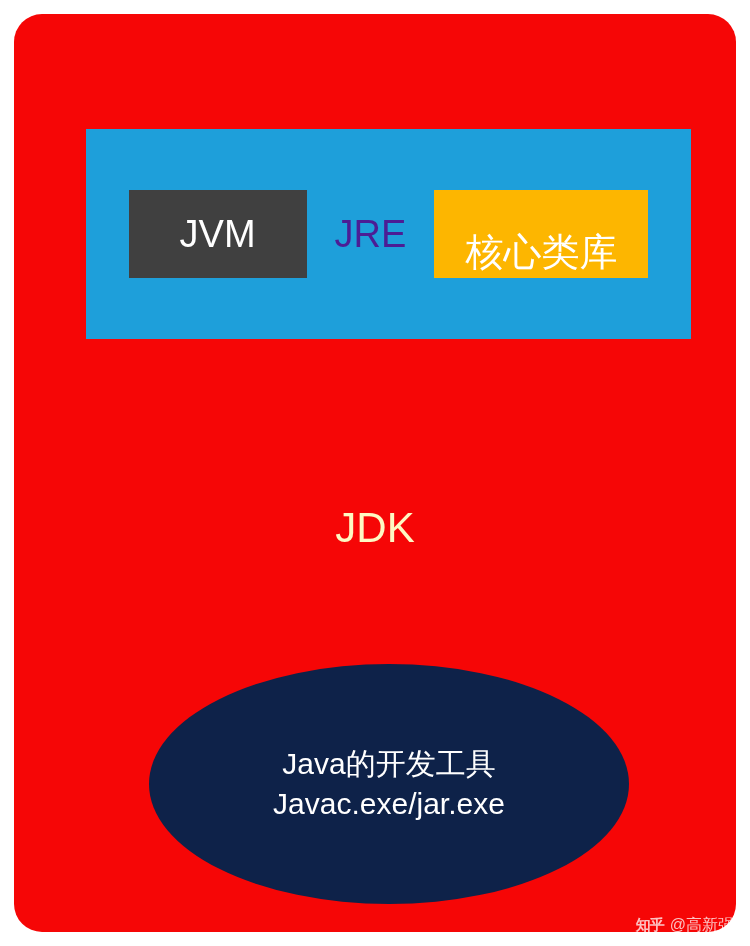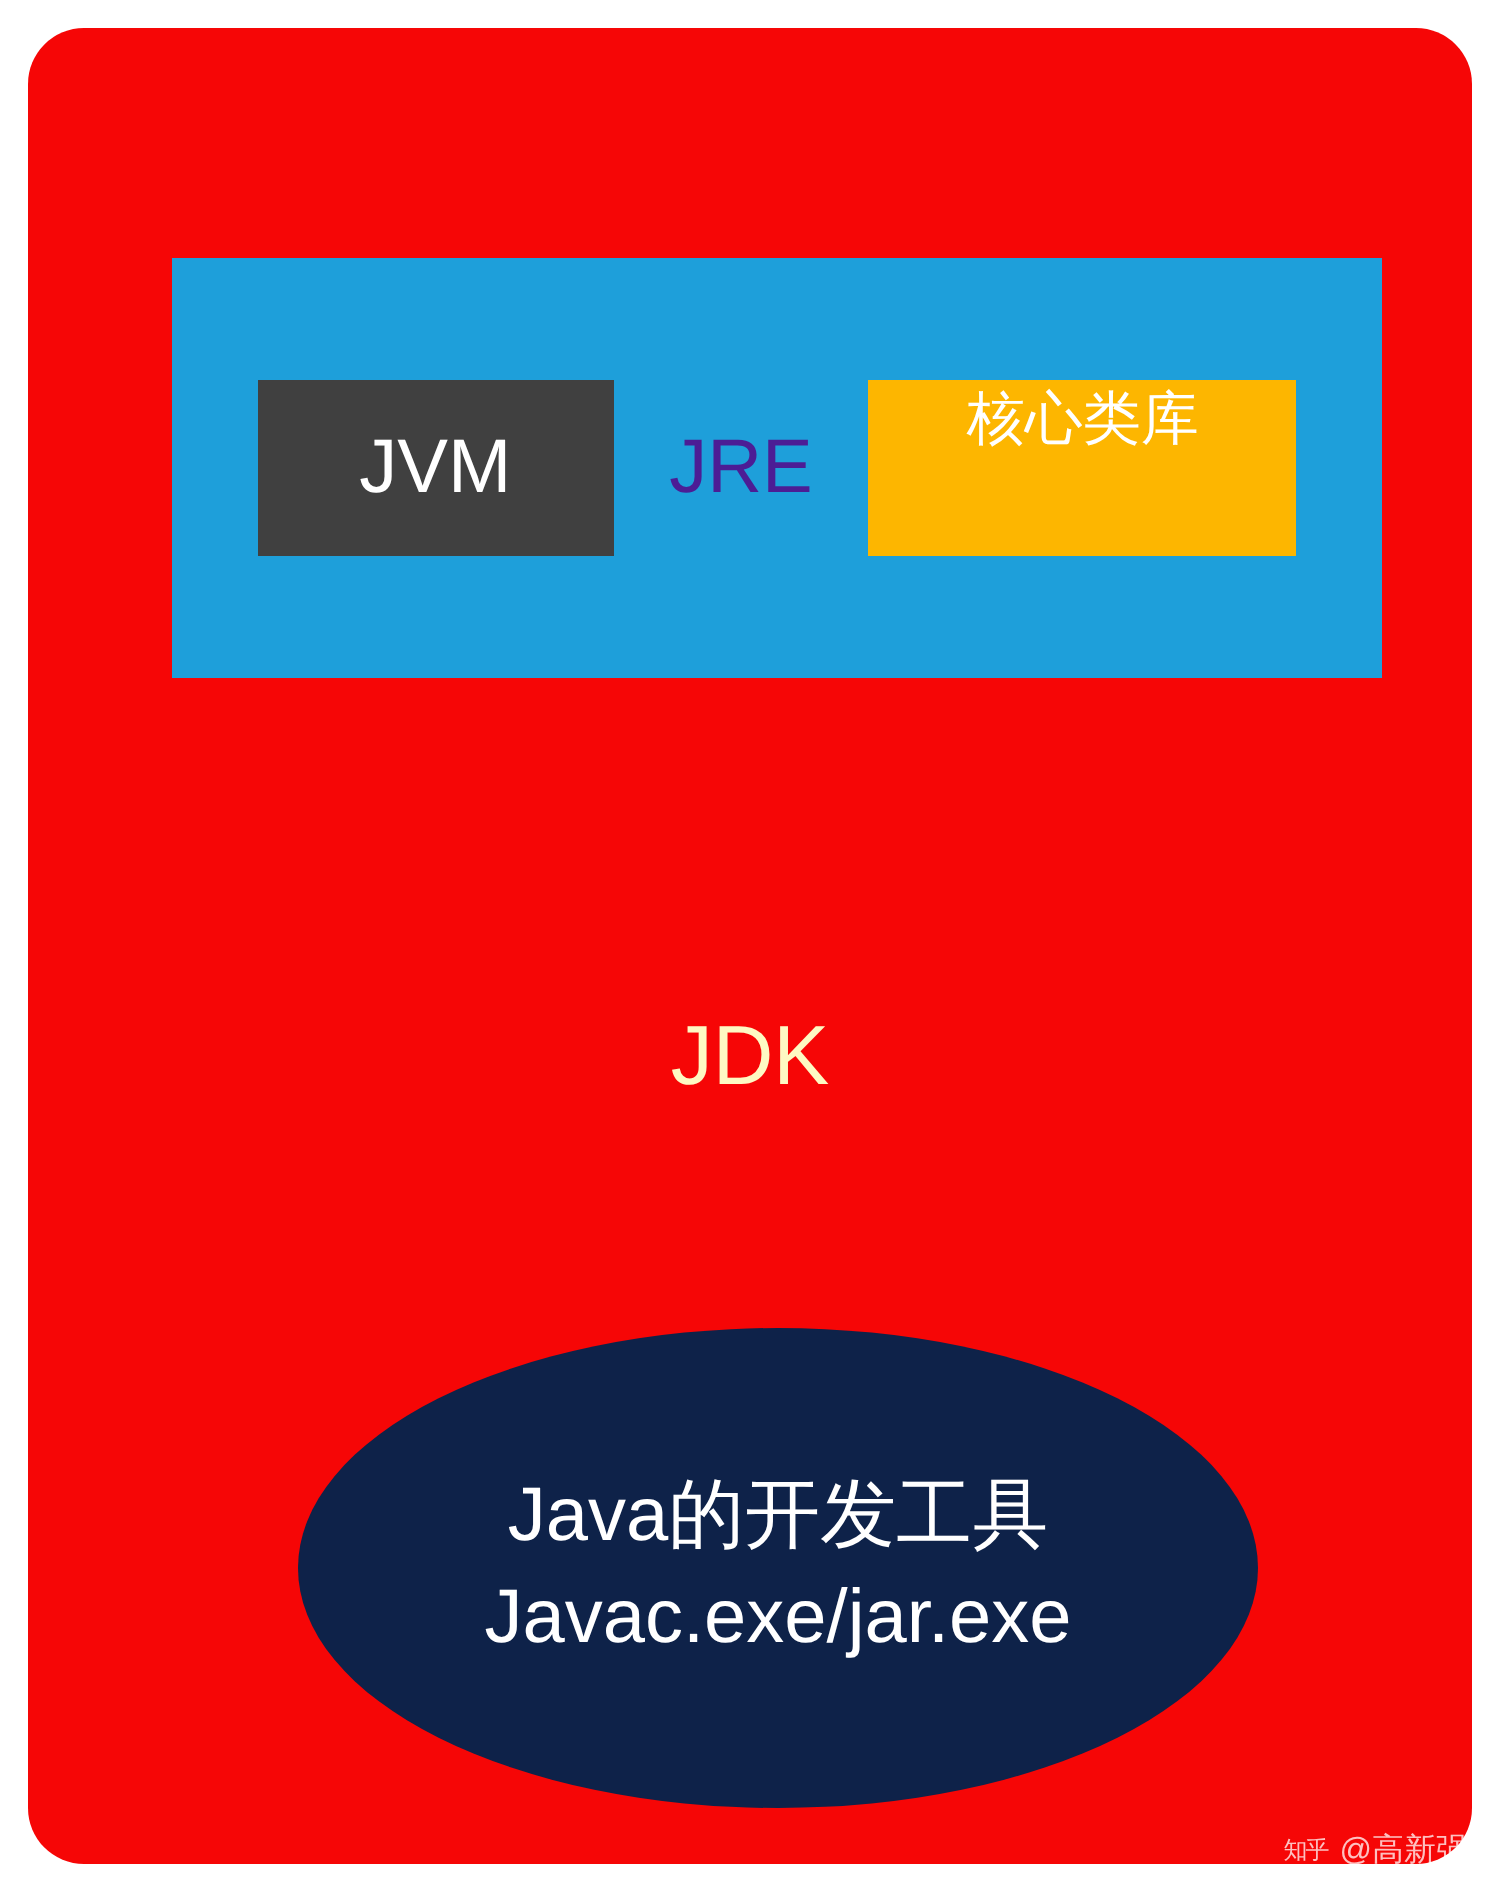--- a/index.html
+++ b/index.html
@@ -49,24 +49,24 @@
     .jre-label {
       color: #4c1d95;
       font-size: 38px;
       font-weight: 400;
     }
     .core-lib-box {
       width: 214px;
       height: 88px;
       background: #fdb600;
       display: flex;
-      align-items: flex-start;
+      align-items: flex-end;
       justify-content: center;
       color: #ffffff;
-      font-size: 29px;
+      font-size: 38px;
       font-weight: 400;
     }
     .jdk-label {
       position: absolute;
       left: 0;
       right: 0;
       top: 490px;
       text-align: center;
       color: #fef9c3;
       font-size: 42px;
@@ -78,40 +78,40 @@
       top: 650px;
       width: 480px;
       height: 240px;
       background: #0e2249;
       border-radius: 50%;
       display: flex;
       flex-direction: column;
       align-items: center;
       justify-content: center;
       color: #ffffff;
-      font-size: 38px;
+      font-size: 30px;
       line-height: 1.35;
       font-weight: 400;
     }
     .watermark {
       position: absolute;
       right: 16px;
       bottom: 10px;
       color: rgba(255, 255, 255, 0.75);
       font-size: 16px;
       display: flex;
       align-items: center;
       gap: 6px;
     }
     .zhihu-icon {
       display: inline-flex;
       align-items: center;
       justify-content: center;
-      font-weight: normal;
-      font-size: 12px;
+      font-weight: bold;
+      font-size: 15px;
       letter-spacing: -1px;
     }
   </style>
 </head>
 <body>
 
 <div class="jdk-container">
   <div class="jre-container">
     <div class="jvm-box">
       <span>JVM</span>

